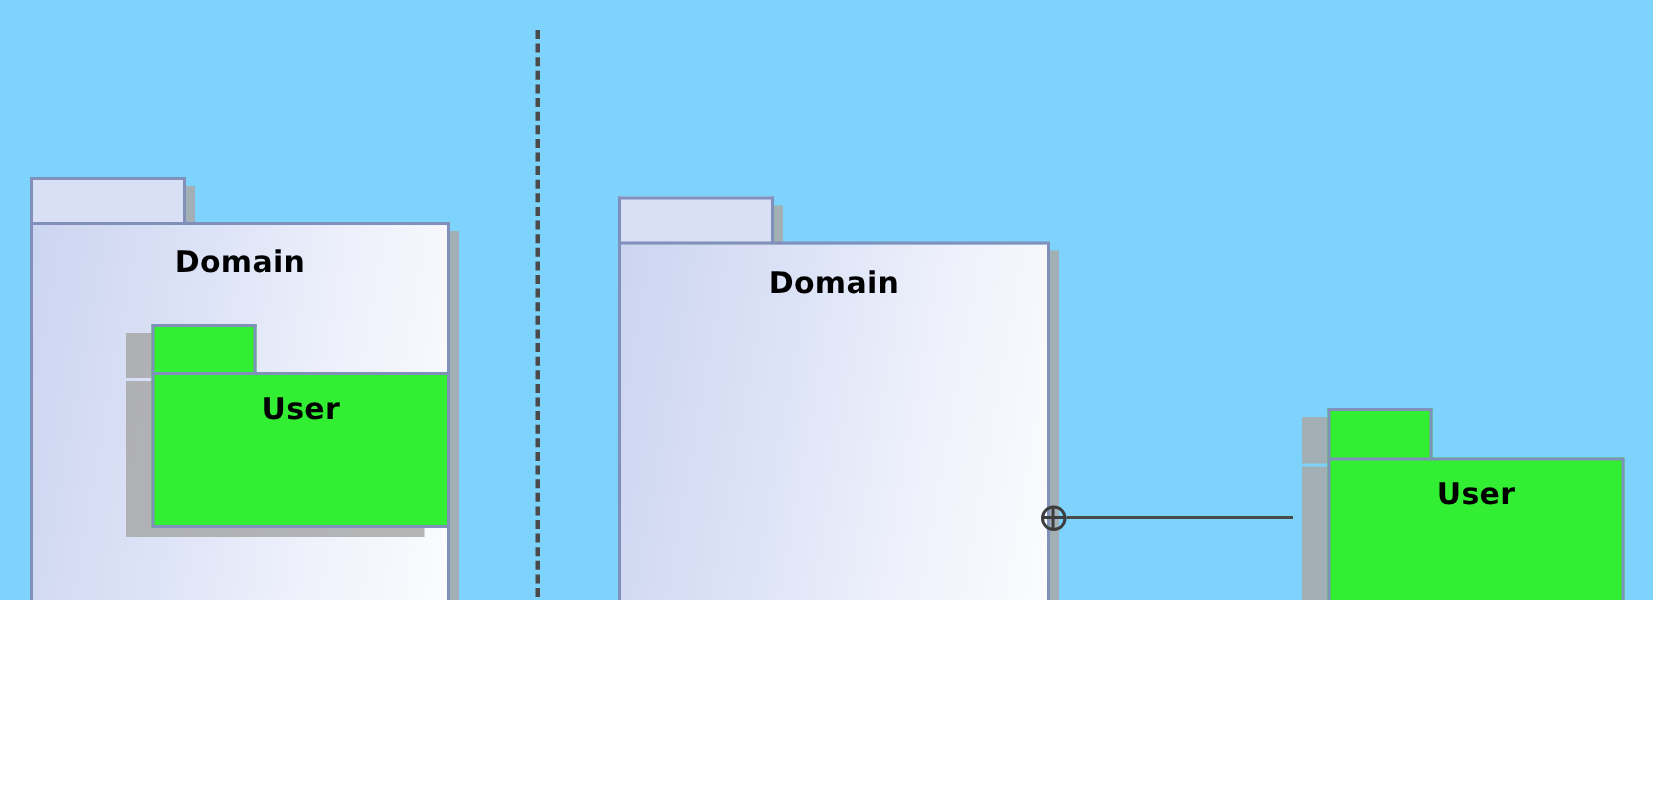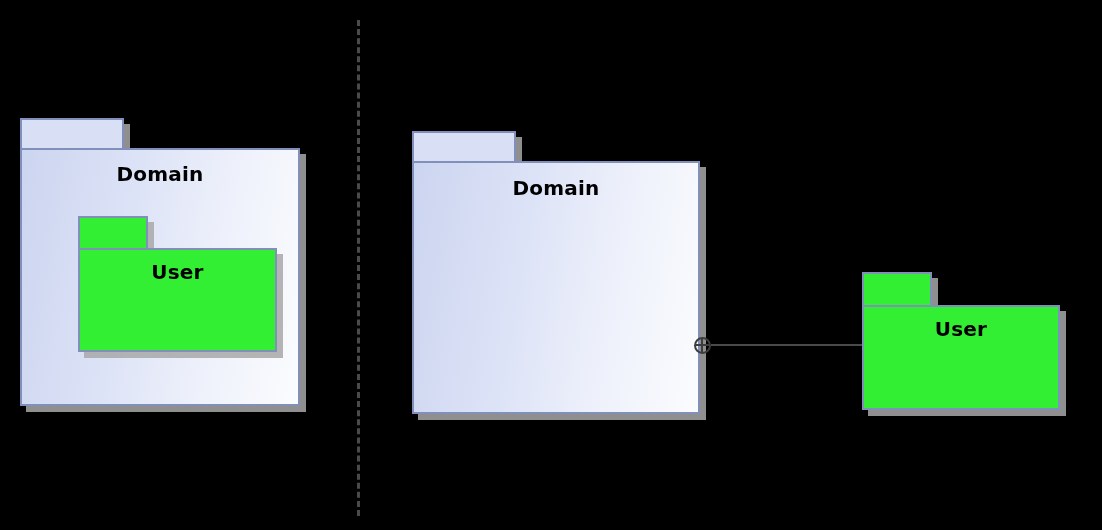--- a/index.html
+++ b/index.html
@@ -8,22 +8,22 @@
     padding: 0;
     background: #ffffff;
   }
   body {
     font-family: "DejaVu Sans", "Liberation Sans", sans-serif;
   }
 
   #canvas {
     position: relative;
     width: 1102px;
-    height: 530px;
-    background: #000000;
+    height: 400px;
+    background: #7dd3fc;
     overflow: hidden;
   }
 
   
   .package {
     position: absolute;
   }
 
   .pkg-tab {
     position: absolute;
@@ -58,20 +58,21 @@
 
   
   .fill-domain-tab {
     background: #d9dff4;
   }
   .fill-domain-body {
     background: linear-gradient(100deg, #ccd5f0 0%, #dde3f7 38%, #eef1fb 68%, #fbfcfe 100%);
   }
   .fill-user {
     background: #33ef33;
+    margin-left: 23px;
   }
 
   
   .divider {
     position: absolute;
     border-left: 3px dashed #4a4a4a;
   }
 
   
   .conn-line {

